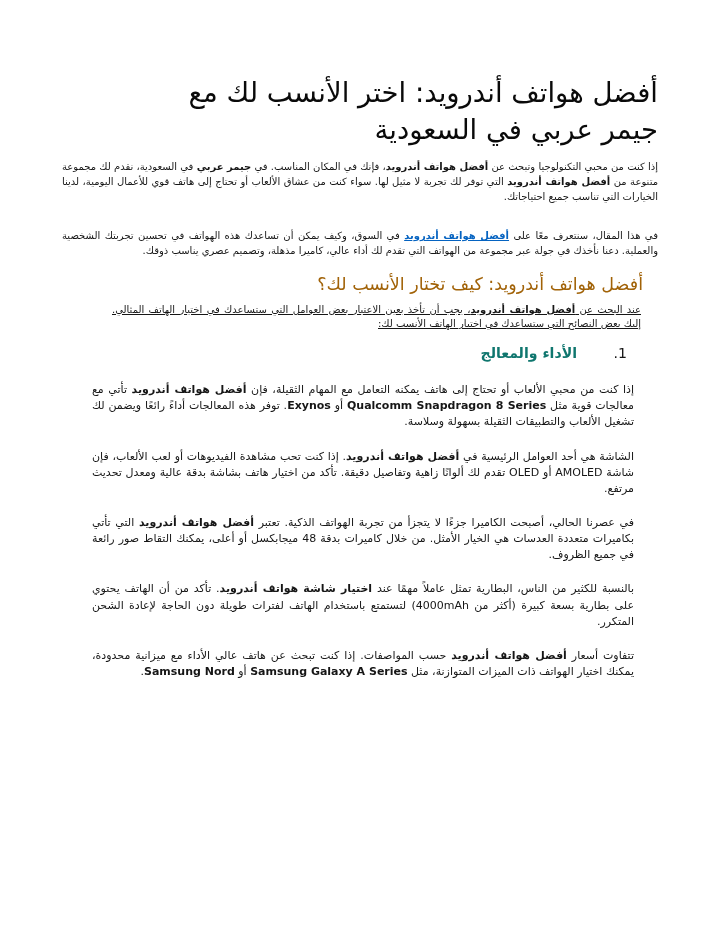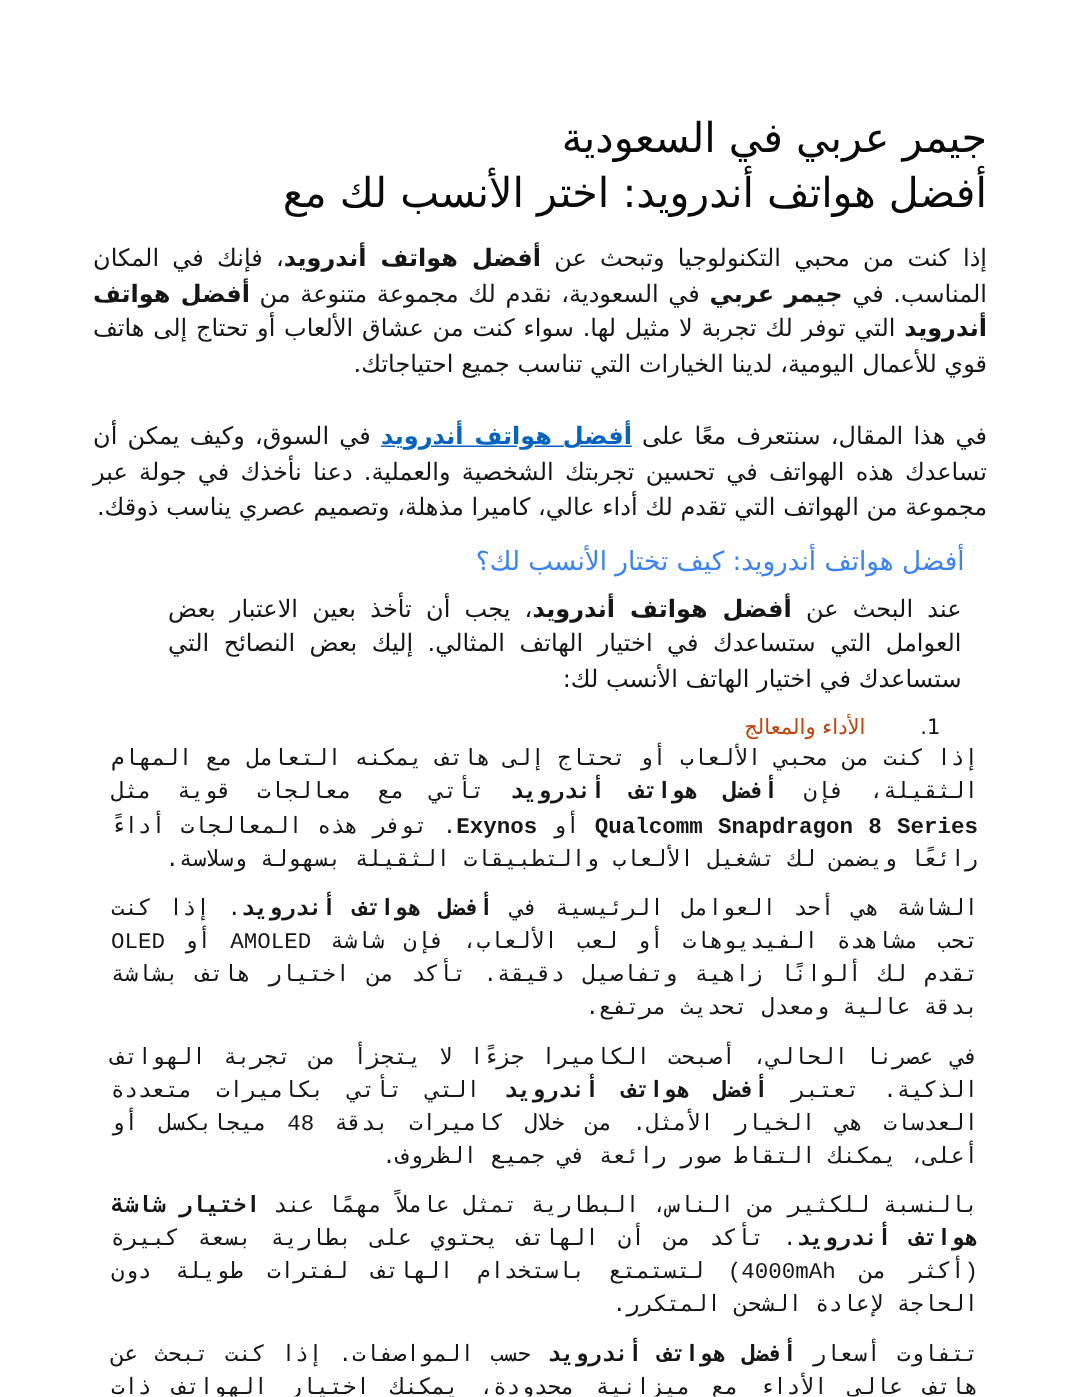--- a/index.html
+++ b/index.html
@@ -19,80 +19,80 @@
   .doc-title {
     font-size: 27.5px;
     line-height: 1.33;
     font-weight: 400;
     color: #0a0a0a;
     text-align: right;
     margin: 0 0 13px 0;
   }
   .doc-title .title-line { display: block; }
   p.body-par {
-    font-size: 16px;
+    font-size: 10px;
     line-height: 1.47;
     text-align: justify;
     text-align-last: right;
     margin: 0 0 11px 0;
   }
   p.article-overview { margin-bottom: 13px; margin-top: 25px; }
   .b { font-weight: bold; }
   a.inline-link {
     color: #0563C1;
     font-weight: bold;
     text-decoration: underline;
     cursor: pointer;
   }
   h2.section-heading {
-    color: #3b82f6;
+    color: #a16207;
     font-size: 17.5px;
     font-weight: 400;
     margin: 15px 15px 9px 0;
     text-align: right;
   }
   .lead-par {
     padding: 0 17px 0 50px;
+    text-decoration: underline;
   }
   ol.tips-list {
     list-style: none;
     margin: 2px 0 0 0;
     padding: 0;
   }
   li.tip { margin-bottom: 11px; }
   .li-head {
     padding-right: 31px;
     font-size: 14.1px;
     line-height: 1.5;
   }
   .num {
     display: inline-block;
     width: 50px;
     font-weight: 400;
     color: #161616;
   }
-  .li-title { font-weight: normal; color: #c2410c; }
+  .li-title { font-weight: bold; color: #0f766e; }
   .li-body {
-    font-size: 15px;
+    font-size: 11px;
     line-height: 1.47;
     text-align: justify;
     text-align-last: right;
     padding: 0 6px 0 12px;
-    margin: 0;
-    font-family: Liberation Mono, monospace;
+    margin: 18px;
   }
 </style>
 </head>
 <body>
 
 <div class="page">
 
   <h1 class="doc-title">
+    <span class="title-line">أفضل هواتف أندرويد: اختر الأنسب لك مع</span>
     <span class="title-line">جيمر عربي في السعودية</span>
-    <span class="title-line">أفضل هواتف أندرويد: اختر الأنسب لك مع</span>
   </h1>
 
   <p class="body-par intro-par"><span>إذا كنت من محبي التكنولوجيا وتبحث عن </span><span class="b">أفضل هواتف أندرويد</span><span>، فإنك في المكان المناسب. في </span><span class="b">جيمر عربي</span><span> في السعودية، نقدم لك مجموعة متنوعة من </span><span class="b">أفضل هواتف أندرويد</span><span> التي توفر لك تجربة لا مثيل لها. سواء كنت من عشاق الألعاب أو تحتاج إلى هاتف قوي للأعمال اليومية، لدينا الخيارات التي تناسب جميع احتياجاتك.</span></p>
 
   <p class="body-par article-overview"><span>في هذا المقال، سنتعرف معًا على </span><a class="inline-link b" href="#">أفضل هواتف أندرويد</a><span> في السوق، وكيف يمكن أن تساعدك هذه الهواتف في تحسين تجربتك الشخصية والعملية. دعنا نأخذك في جولة عبر مجموعة من الهواتف التي تقدم لك أداء عالي، كاميرا مذهلة، وتصميم عصري يناسب ذوقك.</span></p>
 
   <h2 class="section-heading">أفضل هواتف أندرويد: كيف تختار الأنسب لك؟</h2>
 
   <p class="body-par lead-par"><span>عند البحث عن </span><span class="b">أفضل هواتف أندرويد</span><span>، يجب أن تأخذ بعين الاعتبار بعض العوامل التي ستساعدك في اختيار الهاتف المثالي. إليك بعض النصائح التي ستساعدك في اختيار الهاتف الأنسب لك:</span></p>
 

